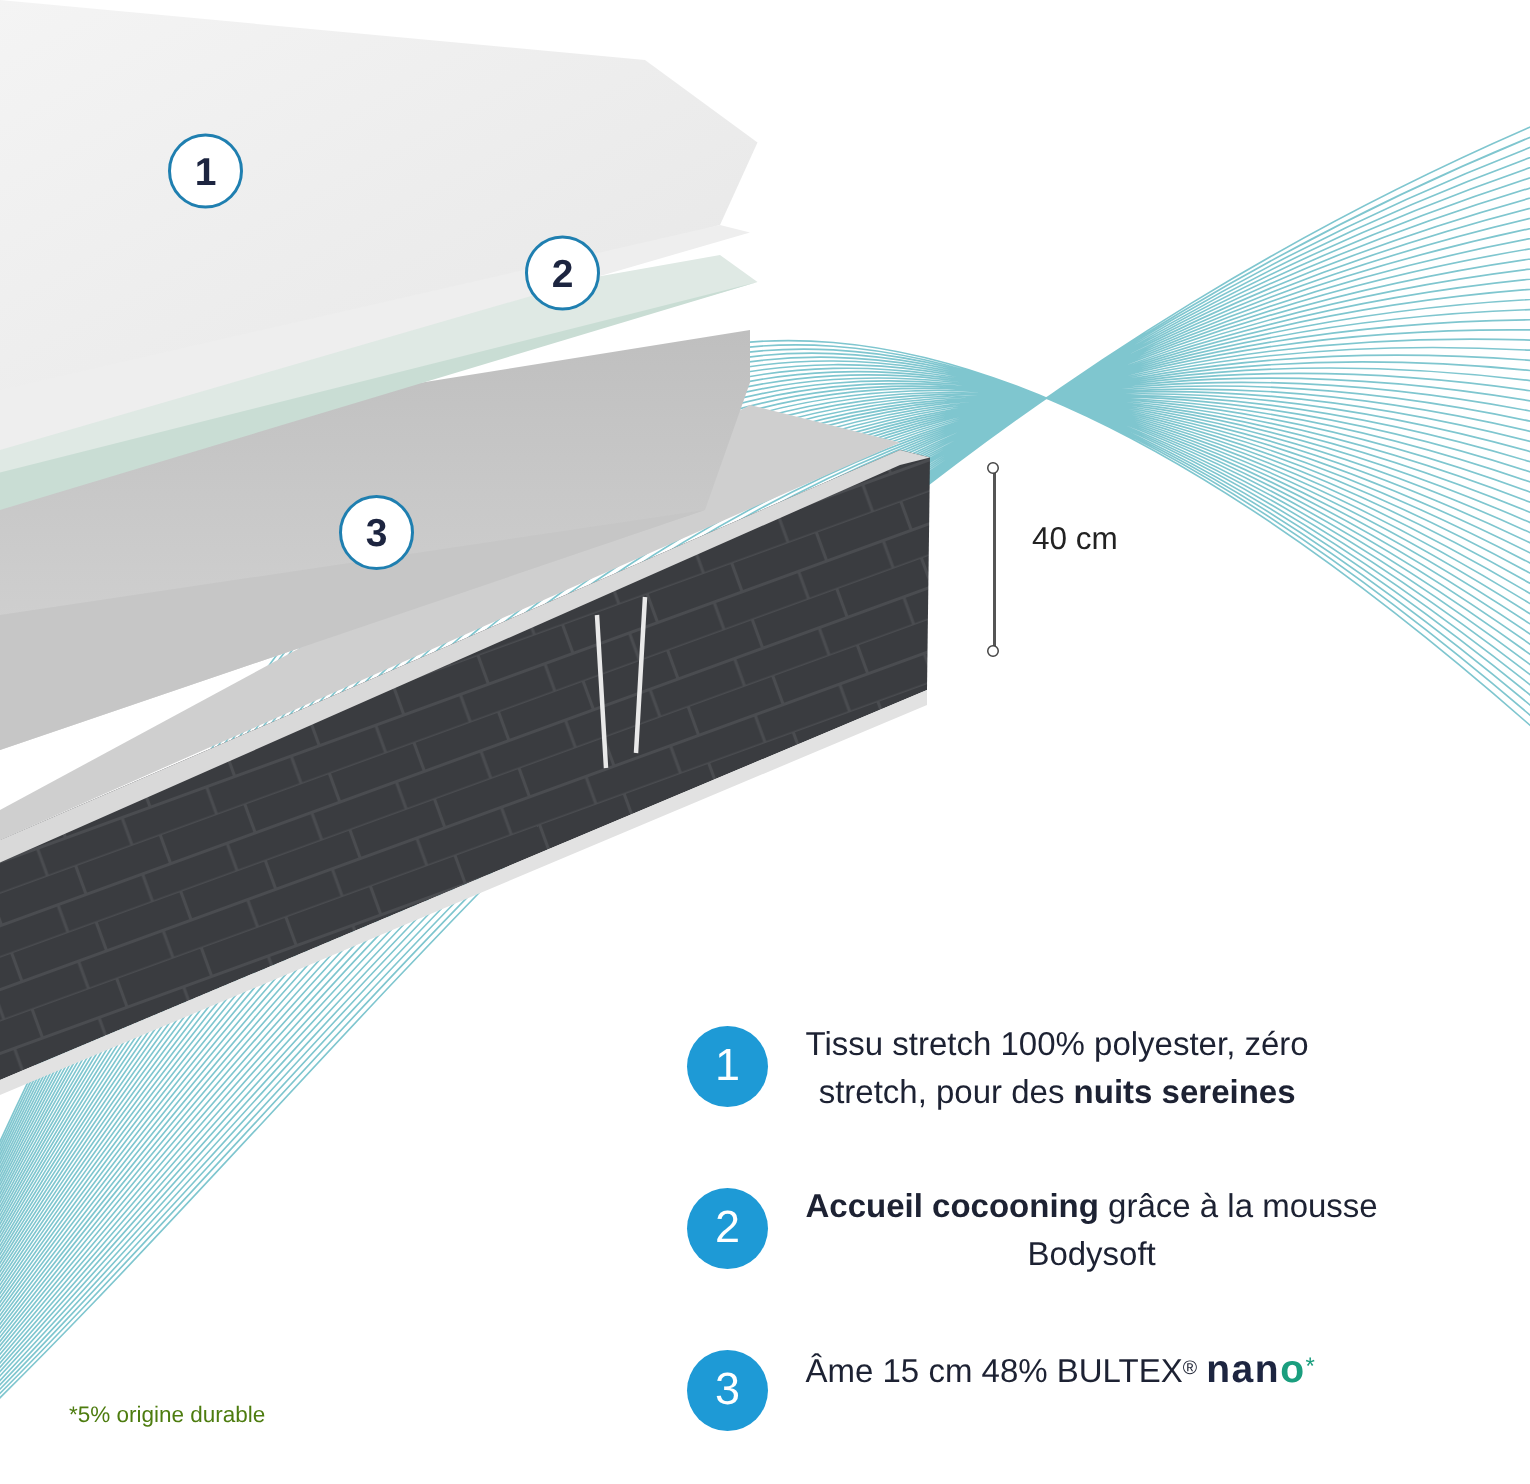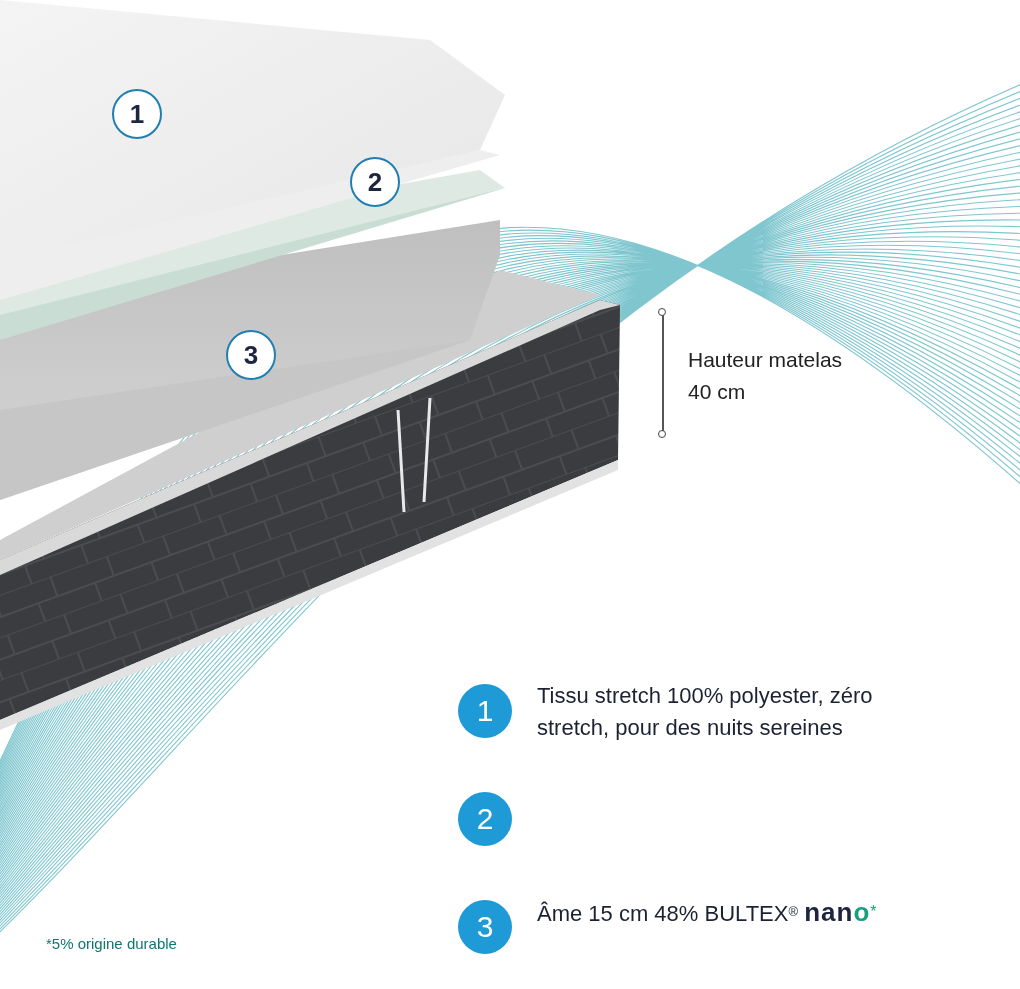--- a/index.html
+++ b/index.html
@@ -5,27 +5,27 @@
   html,body{margin:0;padding:0;}
   body{width:1020px;height:989px;position:relative;overflow:hidden;background:#ffffff;font-family:"Liberation Sans",sans-serif;color:#1d2233;}
   #waves{position:absolute;left:0;top:0;width:1020px;height:989px;}
   #mattress{position:absolute;left:0;top:0;width:1020px;height:989px;}
   .layer-badge{position:absolute;width:50px;height:50px;border-radius:50%;background:#ffffff;border:2.5px solid #1f7fb0;box-sizing:border-box;display:flex;align-items:center;justify-content:center;font-size:26px;font-weight:bold;color:#1d2540;}
   .height-label{position:absolute;left:688px;top:344px;font-size:21px;line-height:32px;color:#222;}
   .height-rule{position:absolute;left:662px;top:312px;width:2px;height:122px;background:#555;}
   .height-dot{position:absolute;left:658px;width:6px;height:6px;border:1.5px solid #444;border-radius:50%;background:#fff;}
   .feature{position:absolute;left:458px;display:flex;align-items:flex-start;}
   .feature .num{width:54px;height:54px;border-radius:50%;background:#1e9ad6;color:#fff;font-size:30px;display:flex;align-items:center;justify-content:center;margin-top:4px;flex:none;}
-  .feature .text{margin-left:25px;font-size:22px;line-height:32px;color:#1d2233;}
-  .feature b{font-weight:normal;}
+  .feature .text{margin-left:25px;font-size:22px;line-height:32px;color:#1d2233;text-align:center;}
+  .feature b{font-weight:bold;}
   .nano{font-weight:bold;font-size:26px;color:#1d2540;letter-spacing:1px;}
   .nano-o{color:#1a9e7e;}
   .ast{color:#1a9e7e;font-size:16px;vertical-align:top;}
   .reg{font-size:13px;vertical-align:top;}
-  .footnote{position:absolute;left:46px;top:935px;font-size:15px;color:#0f766e;}
+  .footnote{position:absolute;left:46px;top:935px;font-size:15px;color:#4d7c0f;}
 </style>
 </head>
 <body>
 
 <svg id="waves" viewBox="0 0 1020 989">
   <g fill="none" stroke="#7fc6cf" stroke-width="1.1" id="wave-group">
       <path d="M-50 980 C 250 700, 520 280, 1080 60 M-50 978.2 C 250 691, 520 275.5, 1080 68.1 M-50 976.4 C 250 682, 520 271, 1080 76.2 M-50 974.6 C 250 673, 520 266.5, 1080 84.3 M-50 972.8 C 250 664, 520 262, 1080 92.4 M-50 971 C 250 655, 520 257.5, 1080 100.5 M-50 969.2 C 250 646, 520 253, 1080 108.6 M-50 967.4 C 250 637, 520 248.5, 1080 116.7 M-50 965.6 C 250 628, 520 244, 1080 124.8 M-50 963.8 C 250 619, 520 239.5, 1080 132.9 M-50 962 C 250 610, 520 235, 1080 141 M-50 960.2 C 250 601, 520 230.5, 1080 149.10000000000002 M-50 958.4 C 250 592, 520 226, 1080 157.2 M-50 956.6 C 250 583, 520 221.5, 1080 165.3 M-50 954.8 C 250 574, 520 217, 1080 173.4 M-50 953 C 250 565, 520 212.5, 1080 181.5 M-50 951.2 C 250 556, 520 208, 1080 189.6 M-50 949.4 C 250 547, 520 203.5, 1080 197.70000000000002 M-50 947.6 C 250 538, 520 199, 1080 205.8 M-50 945.8 C 250 529, 520 194.5, 1080 213.9 M-50 944 C 250 520, 520 190, 1080 222 M-50 942.2 C 250 511, 520 185.5, 1080 230.1 M-50 940.4 C 250 502, 520 181, 1080 238.20000000000002 M-50 938.6 C 250 493, 520 176.5, 1080 246.3 M-50 936.8 C 250 484, 520 172, 1080 254.4 M-50 935 C 250 475, 520 167.5, 1080 262.5 M-50 933.2 C 250 466, 520 163, 1080 270.6 M-50 931.4 C 250 457, 520 158.5, 1080 278.70000000000005 M-50 929.6 C 250 448, 520 154, 1080 286.8 M-50 927.8 C 250 439, 520 149.5, 1080 294.9 M-50 926 C 250 430, 520 145, 1080 303 M-50 924.2 C 250 421, 520 140.5, 1080 311.1 M-50 922.4 C 250 412, 520 136, 1080 319.2 M-50 920.6 C 250 403, 520 131.5, 1080 327.3 M-50 918.8 C 250 394, 520 127, 1080 335.40000000000003 M-50 917 C 250 385, 520 122.5, 1080 343.5 M-50 915.2 C 250 376, 520 118, 1080 351.6 M-50 913.4 C 250 367, 520 113.5, 1080 359.7 M-50 911.6 C 250 358, 520 109, 1080 367.8 M-50 909.8 C 250 349, 520 104.5, 1080 375.90000000000003 M-50 908 C 250 340, 520 100, 1080 384 M-50 906.2 C 250 331, 520 95.5, 1080 392.1 M-50 904.4 C 250 322, 520 91, 1080 400.2 M-50 902.6 C 250 313, 520 86.5, 1080 408.3 M-50 900.8 C 250 304, 520 82, 1080 416.40000000000003 M-50 899 C 250 295, 520 77.5, 1080 424.5 M-50 897.2 C 250 286, 520 73, 1080 432.6 M-50 895.4 C 250 277, 520 68.5, 1080 440.7 M-50 893.6 C 250 268, 520 64, 1080 448.8 M-50 891.8 C 250 259, 520 59.5, 1080 456.90000000000003 M-50 890 C 250 250, 520 55, 1080 465 M-50 888.2 C 250 241, 520 50.5, 1080 473.1 M-50 886.4 C 250 232, 520 46, 1080 481.2 M-50 884.6 C 250 223, 520 41.5, 1080 489.3 M-50 882.8 C 250 214, 520 37, 1080 497.40000000000003 M-50 881 C 250 205, 520 32.5, 1080 505.5 M-50 879.2 C 250 196, 520 28, 1080 513.6 M-50 877.4 C 250 187, 520 23.5, 1080 521.7 M-50 875.6 C 250 178, 520 19, 1080 529.8 M-50 873.8 C 250 169, 520 14.5, 1080 537.9000000000001 "></path>
     </g>
 </svg>
 
@@ -70,34 +70,37 @@
 </svg>
 
 <div class="layer-badge" style="left:112px;top:89px;">1</div>
 <div class="layer-badge" style="left:350px;top:157px;">2</div>
 <div class="layer-badge" style="left:226px;top:330px;">3</div>
 
 <div class="height-rule"></div>
 <div class="height-dot" style="top:308px;"></div>
 <div class="height-dot" style="top:430px;"></div>
 <div class="height-label">
-  <div>Hauteur matelas</div>
   <div>40 cm</div>
 </div>
 
 <div class="feature" style="top:680px;">
   <div class="num">1</div>
   <div class="text">
     <div>Tissu stretch 100% polyester, zéro</div>
     <div><span>stretch, pour des </span><b>nuits sereines</b></div>
   </div>
 </div>
 
 <div class="feature" style="top:788px;">
   <div class="num">2</div>
+  <div class="text">
+    <div><b>Accueil cocooning</b><span> grâce à la mousse</span></div>
+    <div>Bodysoft</div>
+  </div>
 </div>
 
 <div class="feature" style="top:896px;">
   <div class="num">3</div>
   <div class="text">
     <div>
       <span>Âme 15 cm 48% BULTEX</span><span class="reg">®</span>
       <span class="nano"><span>nan</span><span class="nano-o">o</span></span><span class="ast">*</span>
     </div>
   </div>

